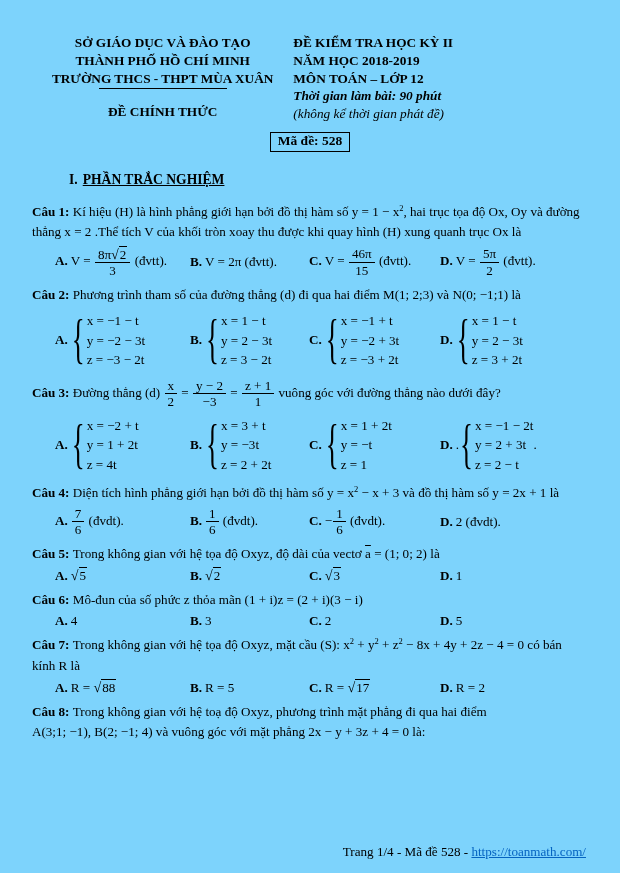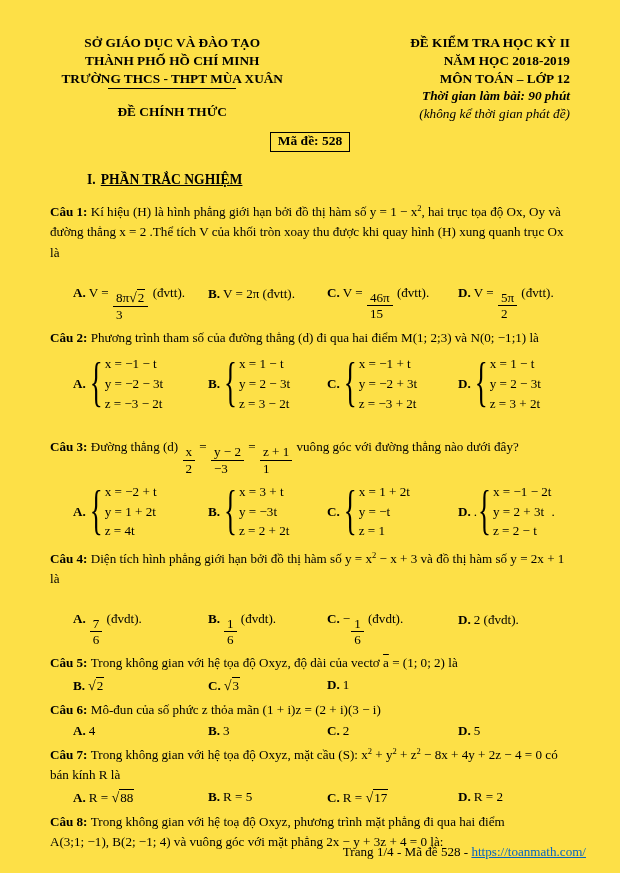--- a/index.html
+++ b/index.html
@@ -1,24 +1,24 @@
 <!DOCTYPE html>
 <html><head>
 <meta charset="utf-8">
 <style>
   html,body{margin:0;padding:0;background:#e8e8e8;}
   .page{
-    width:620px;height:873px;position:relative;background:#fde047;
+    width:620px;height:873px;position:relative;background:#7dd3fc;
     font-family:"Liberation Serif",serif;color:#000;
-    padding:0 50px;box-sizing:border-box;overflow:hidden;margin:0 auto;
+    padding:0 32px;box-sizing:border-box;overflow:hidden;margin:0 auto;
   }
   
   .header{display:flex;padding-top:34px;}
   .header-left{width:47%;text-align:center;}
-  .header-right{width:53%;text-align:right;}
+  .header-right{width:53%;text-align:left;}
   .hl{font-weight:bold;font-size:13.3px;line-height:1.34;}
   .school-underline{width:128px;border-bottom:1.4px solid #000;margin:1px auto 0;}
   .official{margin-top:14px;}
   .pages-note{font-style:italic;}
   .hr-line{font-weight:bold;font-size:13.3px;line-height:1.34;}
   .hr-duration{font-weight:bold;font-style:italic;font-size:13.3px;line-height:1.34;}
   .hr-duration-note{font-style:italic;font-size:13.3px;line-height:1.34;}
   
   .code-box-wrap{text-align:center;margin-top:8px;}
   .code-box{display:inline-block;border:1.6px solid #000;padding:0 7px 2px;font-weight:bold;font-size:13.5px;}
@@ -33,21 +33,21 @@
     display:grid;grid-template-columns:135px 119px 131px auto;
     padding-left:23px;margin:3px 0 5px;align-items:center;
   }
   .opt{white-space:nowrap;}
   .opt-label{font-weight:bold;margin-right:3px;}
   .cases-row{margin:6px 0 8px;}
   .cases-row .opt{display:flex;align-items:center;}
   .cases-row .opt-content{display:inline-flex;align-items:center;}
   
   sup{font-size:0.65em;line-height:0;}
-  .frac{display:inline-block;vertical-align:middle;line-height:1.18;padding:0 1px;margin-top:23px;}
+  .frac{display:inline-block;vertical-align:middle;text-align:center;line-height:1.18;padding:0 1px;}
   .frac .num{display:block;border-bottom:1.1px solid #000;padding:0 3px;}
   .frac .den{display:block;padding:0 3px;}
   .sqrt{white-space:nowrap;}
   .sqrt .rad{font-size:1.08em;}
   .sqrt .arg{border-top:1.1px solid #000;padding:0 1px;}
   .cases{display:inline-flex;align-items:center;vertical-align:middle;}
   .cases .brace{display:inline-block;font-size:27px;transform:scaleY(2.05);transform-origin:50% 52%;margin:0 2px 0 1px;line-height:1;}
   .case-lines{display:inline-block;}
   .case-line{display:block;line-height:1.5;}
   .ol{text-decoration:overline;}
@@ -212,20 +212,21 @@
         <div class="q-options">
           <span class="opt"><span class="opt-label">A.</span><span class="opt-content"><span class="frac"><span class="num">7</span><span class="den">6</span></span> (đvdt).</span></span>
           <span class="opt"><span class="opt-label">B.</span><span class="opt-content"><span class="frac"><span class="num">1</span><span class="den">6</span></span> (đvdt).</span></span>
           <span class="opt"><span class="opt-label">C.</span><span class="opt-content">−<span class="frac"><span class="num">1</span><span class="den">6</span></span> (đvdt).</span></span>
           <span class="opt"><span class="opt-label">D.</span><span class="opt-content">2 (đvdt).</span></span>
         </div>
       </div>
       <div class="question">
         <div class="q-body"><span class="q-label">Câu 5: </span>Trong không gian với hệ tọa độ Oxyz, độ dài của vectơ <span class="ol">a</span> = (1; 0; 2) là</div>
         <div class="q-options">
+          <span class="opt"><span class="opt-label">A.</span><span class="opt-content"><span class="sqrt"><span class="rad">√</span><span class="arg">5</span></span></span></span>
           <span class="opt"><span class="opt-label">B.</span><span class="opt-content"><span class="sqrt"><span class="rad">√</span><span class="arg">2</span></span></span></span>
           <span class="opt"><span class="opt-label">C.</span><span class="opt-content"><span class="sqrt"><span class="rad">√</span><span class="arg">3</span></span></span></span>
           <span class="opt"><span class="opt-label">D.</span><span class="opt-content">1</span></span>
         </div>
       </div>
       <div class="question">
         <div class="q-body"><span class="q-label">Câu 6: </span>Mô-đun của số phức z thỏa mãn (1 + i)z = (2 + i)(3 − i)</div>
         <div class="q-options">
           <span class="opt"><span class="opt-label">A.</span><span class="opt-content">4</span></span>
           <span class="opt"><span class="opt-label">B.</span><span class="opt-content">3</span></span>

